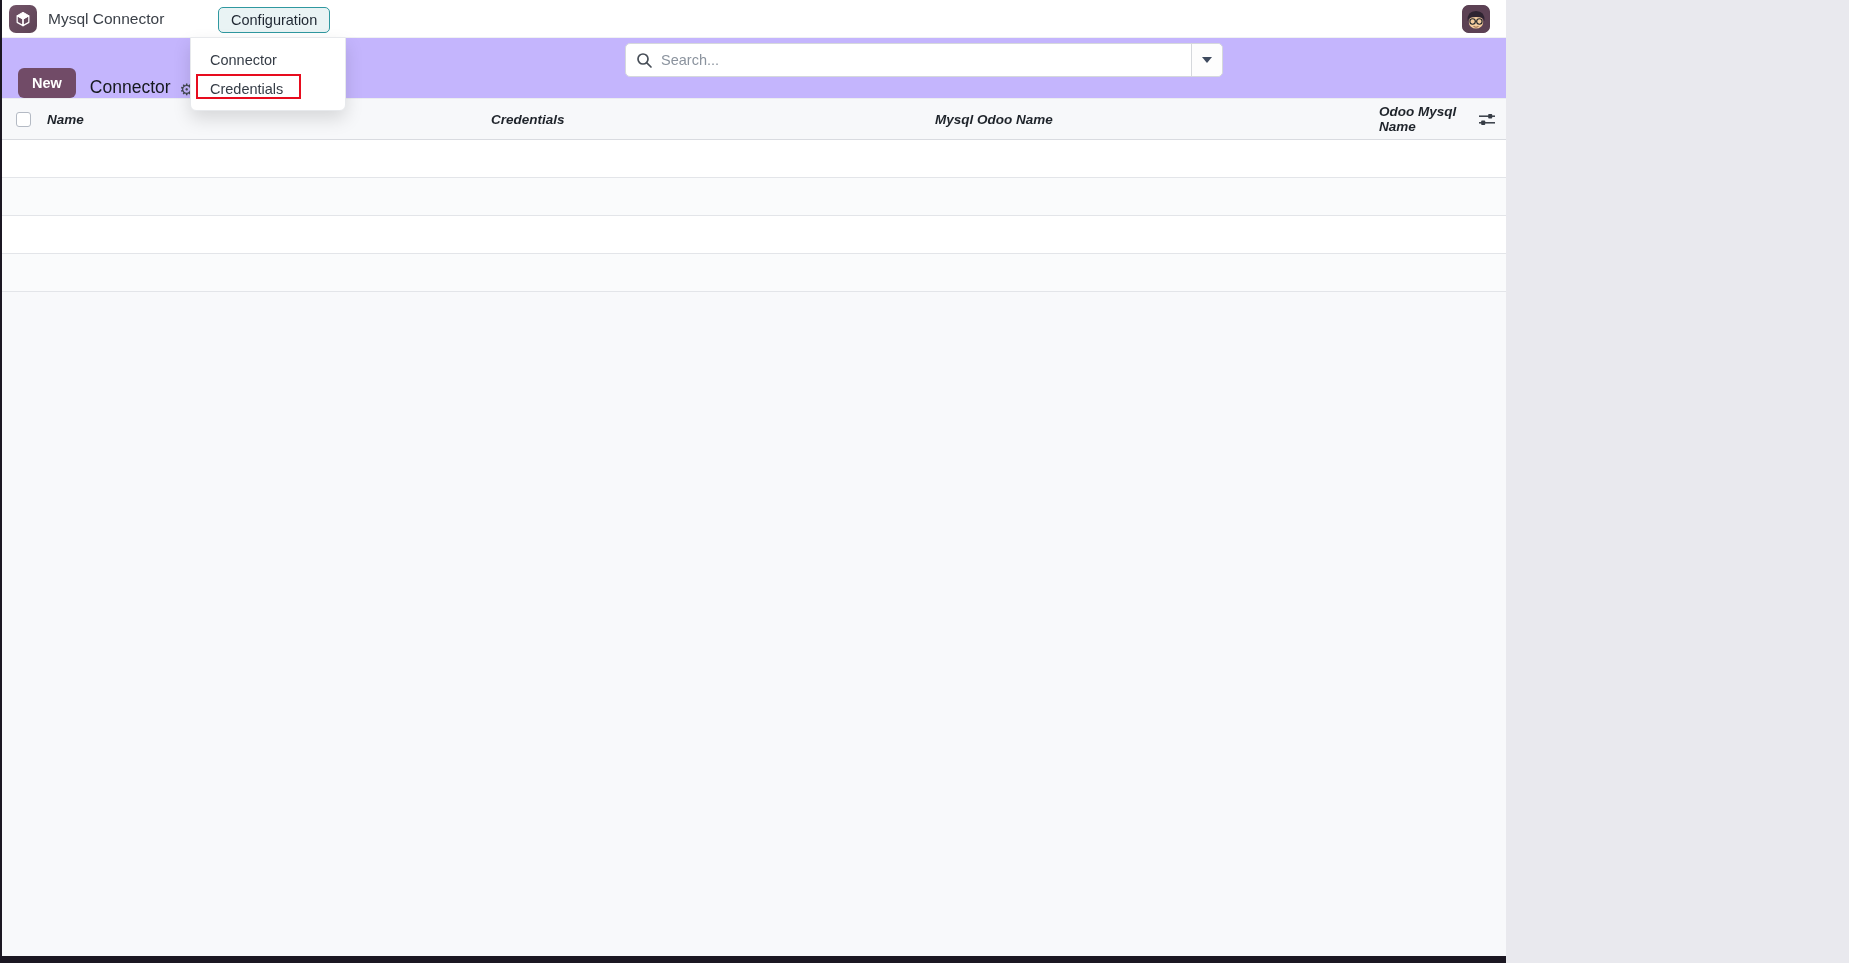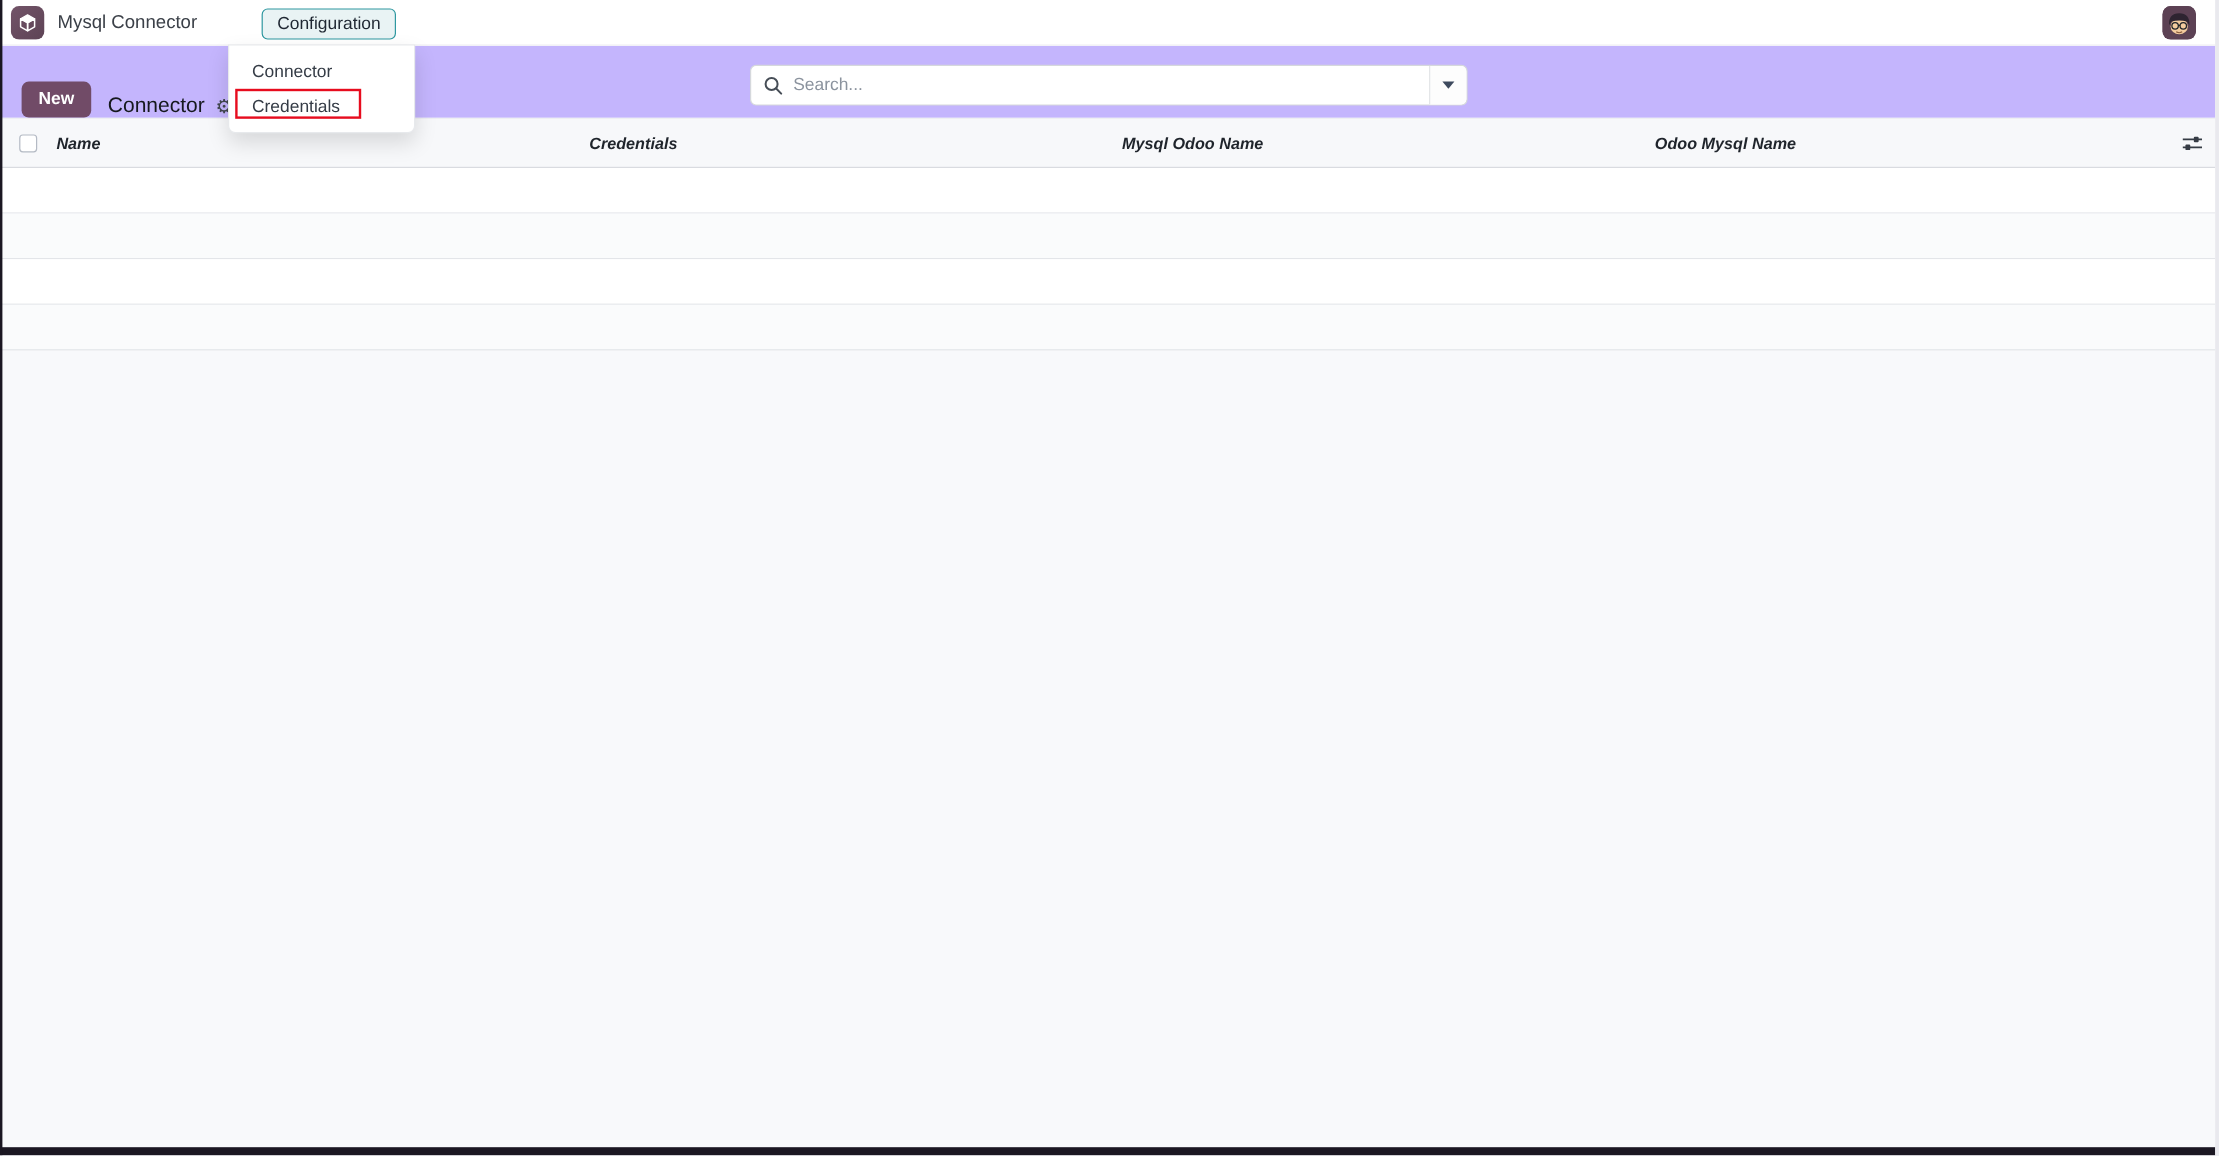--- a/index.html
+++ b/index.html
@@ -1,21 +1,21 @@
 <!DOCTYPE html>
 <html><head>
 <meta charset="utf-8">
 <style>
   * { margin:0; padding:0; box-sizing:border-box; }
   html,body { background:#e9e9ee; }
   body { font-family:"Liberation Sans", sans-serif; }
 
   .page {
     position:relative;
-    width:1846px; height:963px;
+    width:1506px; height:963px;
     background:#f8f9fb;
     overflow:hidden;
   }
 
   
   .edge-left  { position:absolute; left:0; top:0; bottom:0; width:2px; background:#1b1722; z-index:200; }
   .edge-bottom{ position:absolute; left:0; right:0; bottom:0; height:7px; background:#1b1722; z-index:190; }
 
   
   .navbar {
@@ -89,21 +89,21 @@
     display:flex; align-items:center;
     background:#714B67; color:#ffffff;
     font-size:14.5px; font-weight:bold;
     border:none; border-radius:6px;
     cursor:pointer;
   }
   .view-title { margin-left:14px; font-size:17.5px; color:#16191e; }
   .gear-icon  { margin-left:9px; font-size:16px; color:#41474f; cursor:pointer; line-height:1; }
 
   .search-bar {
-    position:absolute; left:625px; top:16px;
+    position:absolute; left:625px; top:5px;
     width:598px; height:34px;
     background:#ffffff;
     border:1px solid #d5d8dc;
     border-radius:5px;
     display:flex; align-items:center;
   }
   .search-glyph { margin-left:10px; display:flex; }
   .search-input {
     flex:1; height:100%;
     border:none; outline:none; background:transparent;

